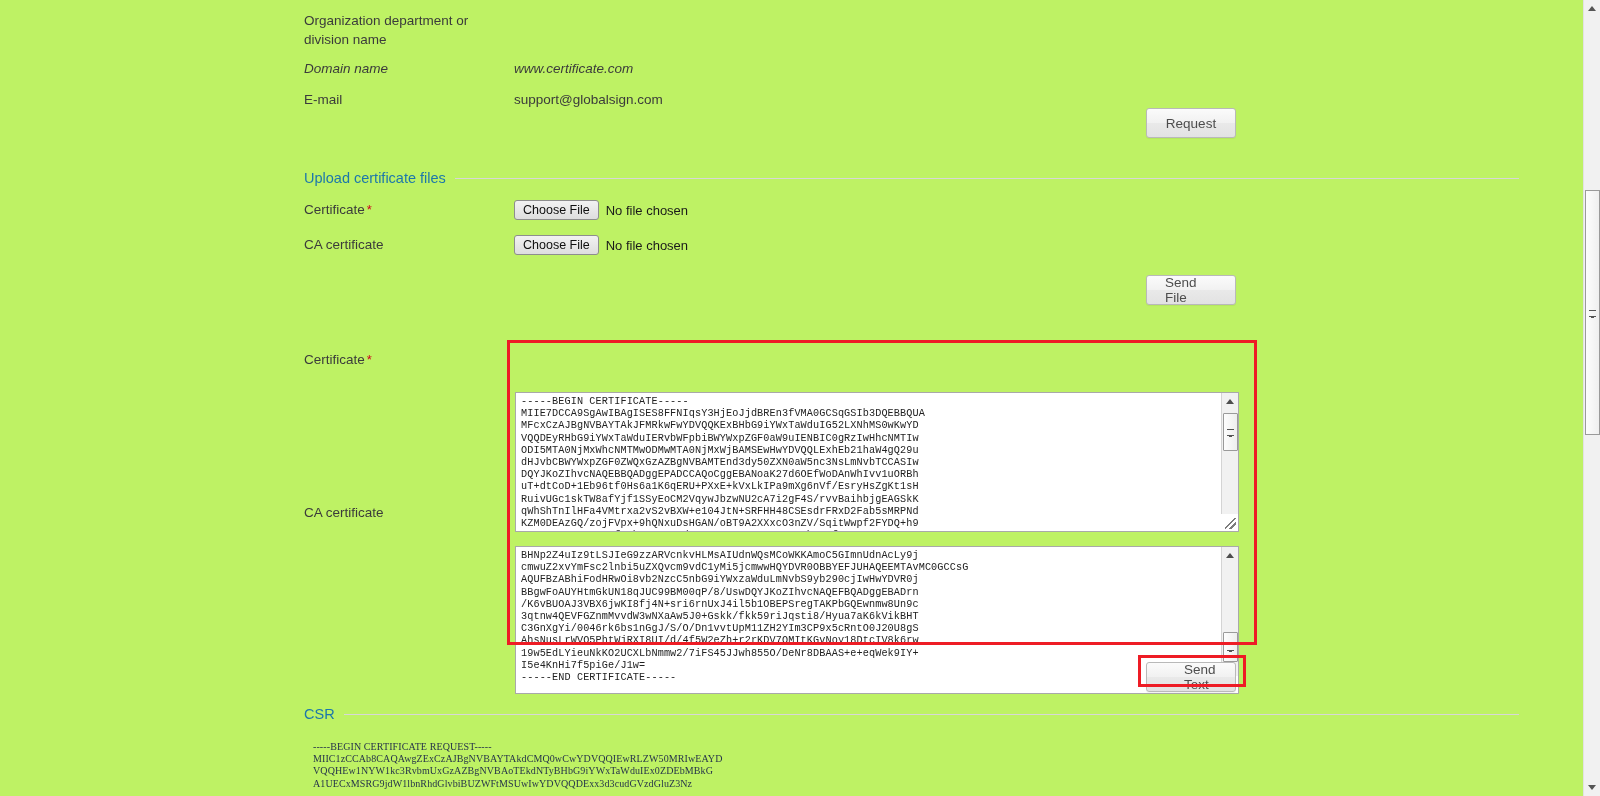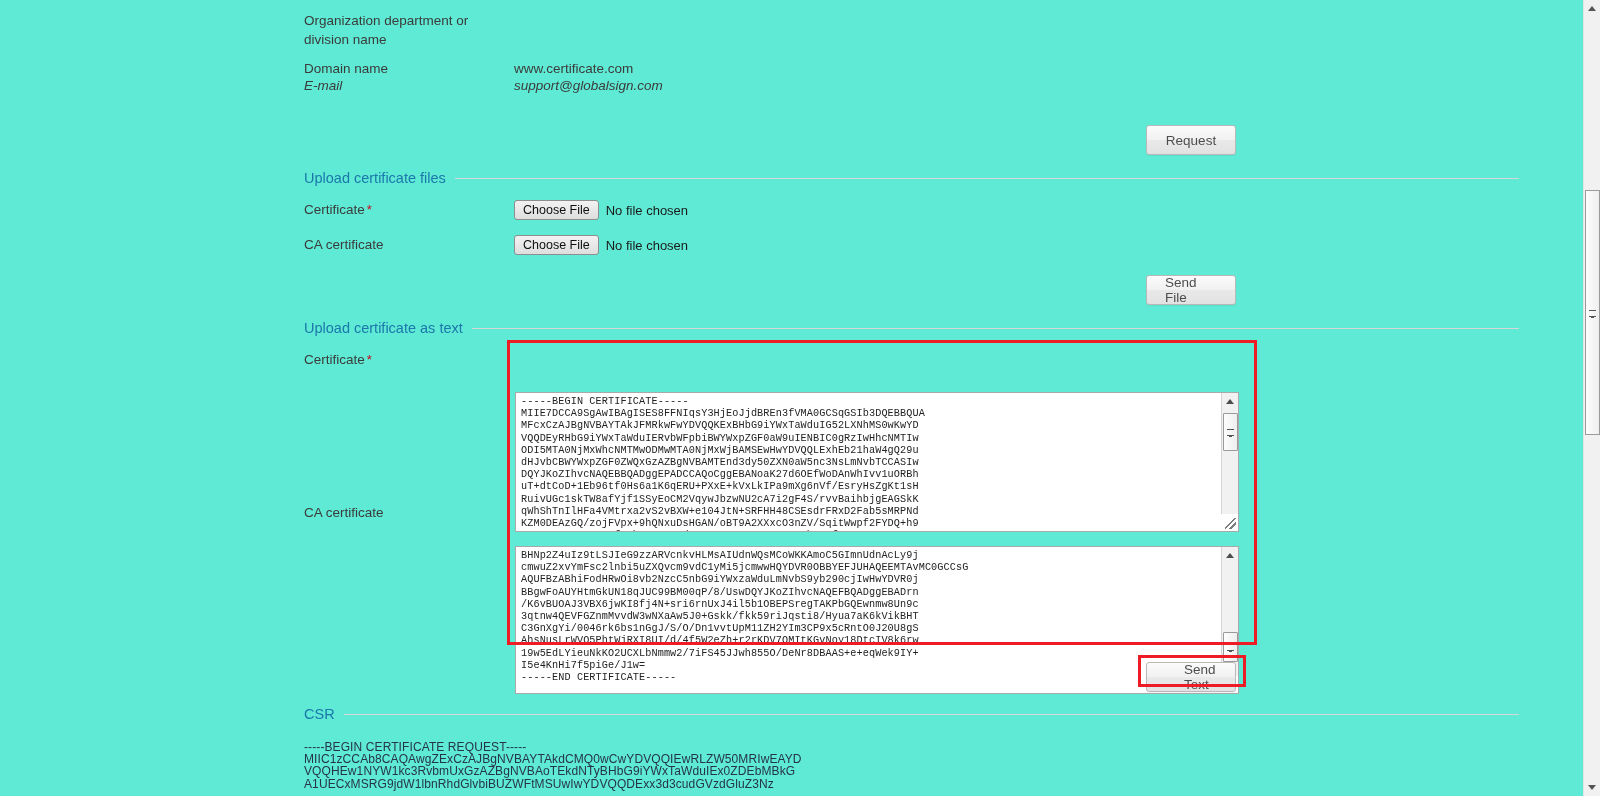--- a/index.html
+++ b/index.html
@@ -6,21 +6,21 @@
   html, body {
     margin: 0; padding: 0;
     width: 1600px; height: 796px;
     overflow: hidden;
     background: #f4f4f4;
     font-family: "Liberation Sans", sans-serif;
   }
   .page {
     position: relative;
     width: 1600px; height: 796px;
-    background: #5eead4;
+    background: #bef264;
   }
   .content {
     position: absolute;
     left: 0; top: 0;
     width: 1545px; height: 796px;
     overflow: hidden;
   }
   .field-row {
     position: absolute;
     display: flex;
@@ -184,26 +184,27 @@
   }
   
   .hl {
     position: absolute;
     border: 3px solid #ee1c25;
     pointer-events: none;
   }
   
   .csr-text {
     position: absolute;
-    font-family: Liberation Sans, sans-serif;
-    font-size: 12px;
+    font-family: Liberation Serif, serif;
+    font-size: 10px;
     line-height: 12.2px;
     color: #26344a;
     white-space: pre;
     letter-spacing: 0.1px;
+    margin-left: 9px;
   }
   
   .page-sb {
     position: absolute;
     top: 0; right: 0;
     width: 17px; height: 796px;
     background: #f1f1f1;
     border-left: 1px solid #e2e2e2;
   }
   .page-sb .parr {
@@ -243,31 +244,31 @@
 
 <div class="page">
   <div class="content">
 
     <div class="field-row" style="left:304px; top:11px; width:900px;">
       <div class="label" style="white-space:pre-line;">Organization department or
 division name</div>
       <div class="value"></div>
     </div>
 
-    <div class="field-row" style="left:304px; top:59px; width:900px;">
+    <div class="field-row" style="left:304px; top:59px; width:900px;font-style:italic;">
       <div class="label">Domain name</div>
       <div class="value">www.certificate.com</div>
     </div>
 
-    <div class="field-row" style="left:304px; top:76px; width:900px;font-style:italic;">
+    <div class="field-row" style="left:304px; top:90px; width:900px;">
       <div class="label">E-mail</div>
       <div class="value">support@globalsign.com</div>
     </div>
 
-    <div class="btn" style="position:absolute; left:1146px; top:125px; width:90px;">Request</div>
+    <div class="btn" style="position:absolute; left:1146px; top:108px; width:90px;">Request</div>
 
     <div class="section-head" style="top:170px;">
       <span class="sh-title">Upload certificate files</span>
       <span class="sh-rule"></span>
     </div>
 
     <div class="field-row" style="left:304px; top:200px; width:900px;">
       <div class="label">
         <span>Certificate</span><span class="req">*</span>
       </div>
@@ -282,24 +283,20 @@
         <span>CA certificate</span>
       </div>
       <div class="file-ctl">
         <span class="file-btn">Choose File</span>
         <span class="file-name">No file chosen</span>
       </div>
     </div>
 
     <div class="btn" style="position:absolute; left:1146px; top:275px; width:90px;">Send File</div>
 
-    <div class="section-head" style="top:320px;">
-      <span class="sh-title">Upload certificate as text</span>
-      <span class="sh-rule"></span>
-    </div>
 
     <div class="label" style="position:absolute; left:304px; top:350px;">
       <span>Certificate</span><span class="req">*</span>
     </div>
 
     <div class="ta-wrap" style="left:515px; top:348px; width:724px; height:140px;">
       <div class="ta-text">-----BEGIN CERTIFICATE-----
 MIIE7DCCA9SgAwIBAgISES8FFNIqsY3HjEoJjdBREn3fVMA0GCSqGSIb3DQEBBQUA
 MFcxCzAJBgNVBAYTAkJFMRkwFwYDVQQKExBHbG9iYWxTaWduIG52LXNhMS0wKwYD
 VQQDEyRHbG9iYWxTaWduIERvbWFpbiBWYWxpZGF0aW9uIENBIC0gRzIwHhcNMTIw

